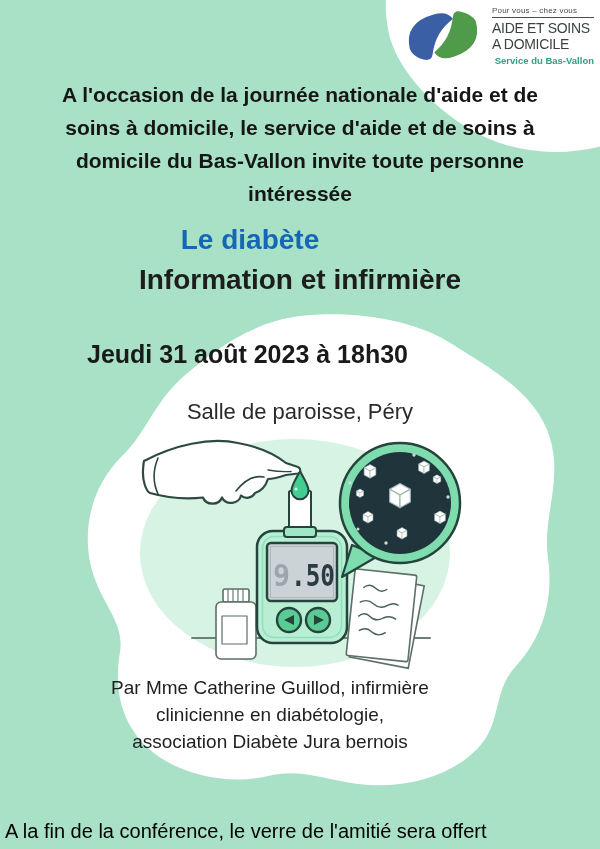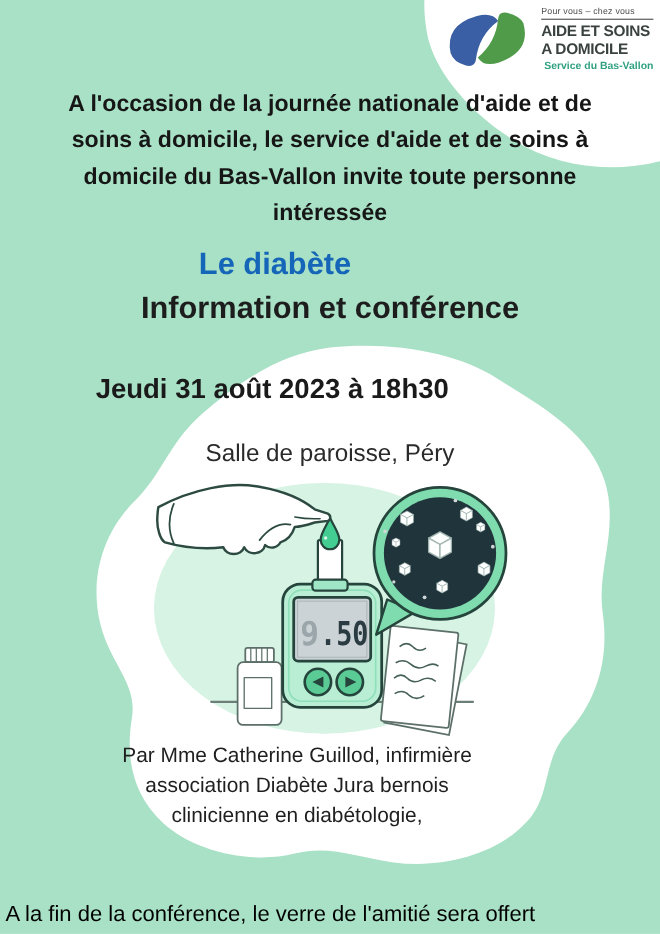--- a/index.html
+++ b/index.html
@@ -15,21 +15,21 @@
   .content{position:absolute;inset:0;z-index:1;border-radius:20px;}
 
   .logo{
     position:absolute;top:6px;right:6px;
     display:flex;align-items:flex-start;gap:6px;
   }
   .logo-swoosh{width:82px;height:58px;margin-top:2px;}
   .logo-text{width:102px;text-align:left;}
   .logo-tagline{font-size:8px;color:#4c4c4c;letter-spacing:0.2px;white-space:nowrap;}
   .logo-rule{border:none;border-top:1.5px solid #4c4c4c;margin:2px 0 2px 0;}
-  .logo-name{font-size:14px;font-weight:bold;color:#3a423f;line-height:16px;letter-spacing:-0.3px;white-space:nowrap;}
+  .logo-name{font-size:14px;font-weight:normal;color:#3a423f;line-height:16px;letter-spacing:-0.3px;white-space:nowrap;}
   .logo-sub{font-size:9.5px;font-weight:bold;color:#2fa080;text-align:right;margin-top:3px;white-space:nowrap;}
 
   .intro{
     position:absolute;top:78px;left:0;width:600px;
     text-align:center;font-weight:bold;font-size:21px;line-height:33px;
     color:#161616;
   }
   .intro div{white-space:nowrap;}
 
   .title-main{
@@ -93,21 +93,21 @@
     </div>
 
     <div class="intro">
       <div>A l'occasion de la journée nationale d'aide et de</div>
       <div>soins à domicile, le service d'aide et de soins à</div>
       <div>domicile du Bas-Vallon invite toute personne</div>
       <div>intéressée</div>
     </div>
 
     <div class="title-main">Le diabète</div>
-    <div class="title-sub">Information et conférence</div>
+    <div class="title-sub">Information et infirmière</div>
 
     <div class="event-date">Jeudi 31 août 2023 à 18h30</div>
     <div class="event-place">Salle de paroisse, Péry</div>
 
     <svg class="illu" viewBox="0 0 600 255">
 
       <ellipse cx="295" cy="128" rx="155" ry="114" fill="#d6f3e4"></ellipse>
 
       <path d="M192,213 H430" stroke="#6b7e77" stroke-width="2" fill="none" stroke-linecap="round"></path>
 
@@ -225,20 +225,20 @@
                  C146,66 142.5,56 143,46
                  C143.2,42 143.5,38 144,36 Z" fill="#ffffff" stroke="#2c4a41" stroke-width="2.2" stroke-linejoin="round"></path>
         <path d="M236,66 C244,56 254,50 264,52" fill="none" stroke="#2c4a41" stroke-width="1.6" stroke-linecap="round"></path>
         <path d="M268,45 C276,46.5 283,47 291,46.5" fill="none" stroke="#2c4a41" stroke-width="1.4" stroke-linecap="round"></path>
         <path d="M158,33 C153,45 153,58 158,69" fill="none" stroke="#2c4a41" stroke-width="1.6" stroke-linecap="round"></path>
       </g>
     </svg>
 
     <div class="speaker">
       <div>Par Mme Catherine Guillod, infirmière</div>
+      <div>clinicienne en diabétologie,</div>
       <div>association Diabète Jura bernois</div>
-      <div>clinicienne en diabétologie,</div>
     </div>
 
     <div class="footer-note">A la fin de la conférence, le verre de l'amitié sera offert</div>
 
   </div>
 </div>
 
 </body></html>

